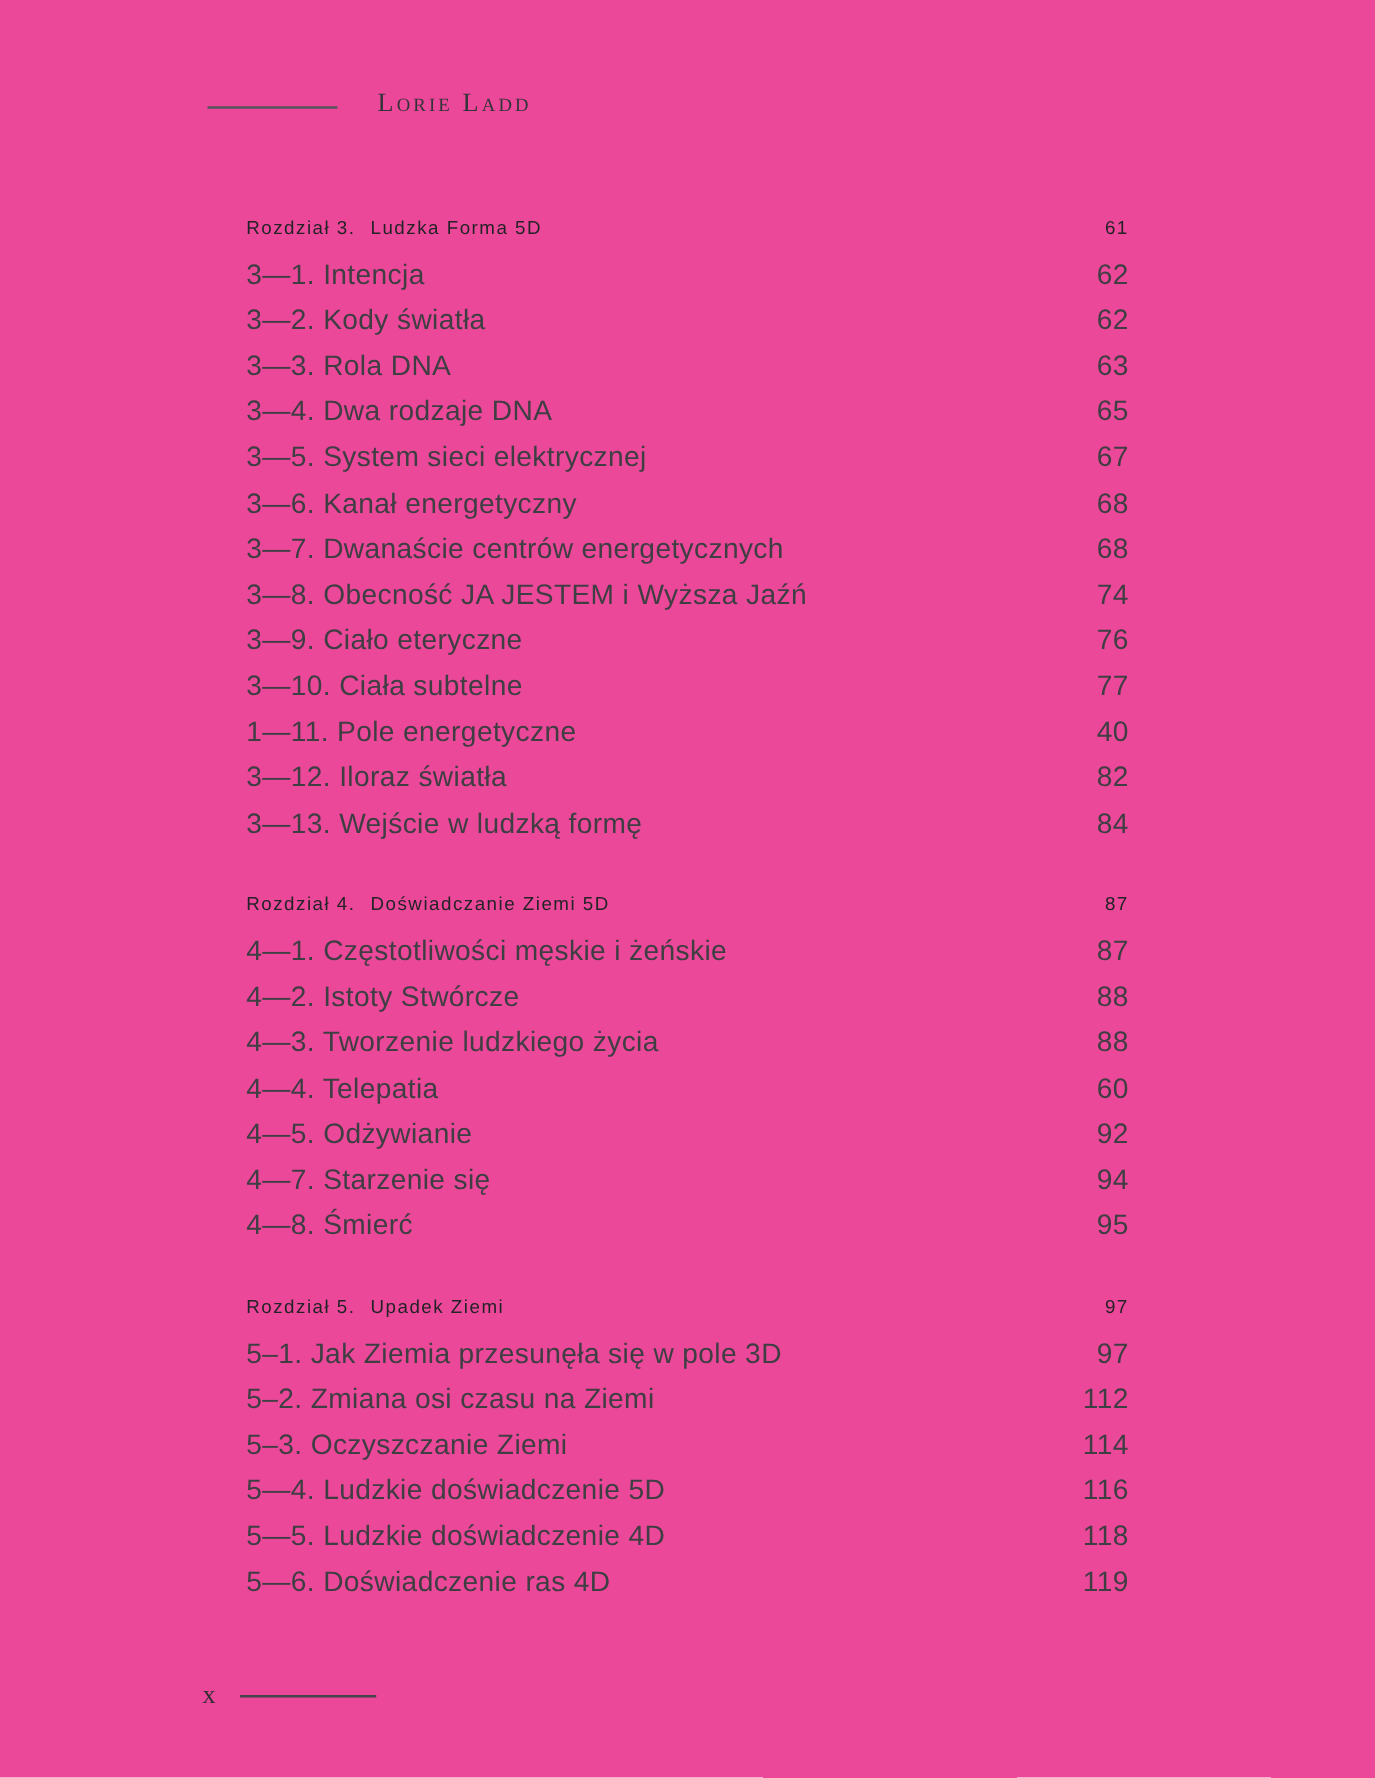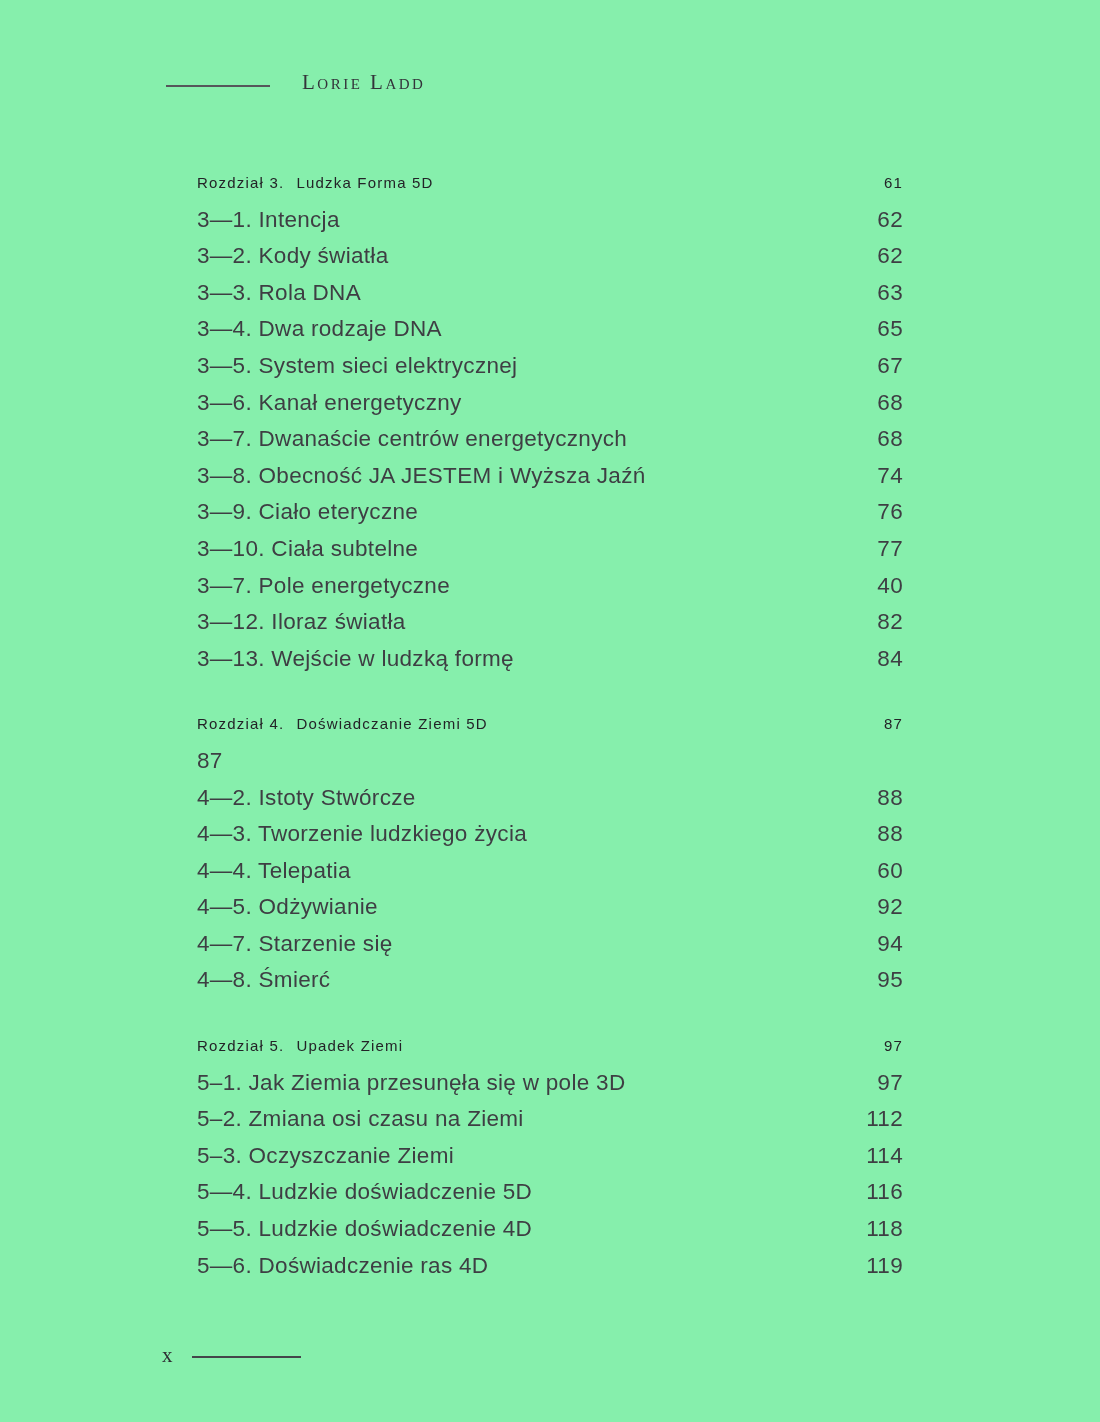--- a/index.html
+++ b/index.html
@@ -4,21 +4,21 @@
 <style>
   html, body {
     margin: 0;
     padding: 0;
     background: #ffffff;
   }
   .page {
     position: relative;
     width: 1100px;
     height: 1422px;
-    background: #86efac;
+    background: #ec4899;
     overflow: hidden;
     font-family: "Liberation Sans", sans-serif;
   }
 
   
   .header-rule {
     position: absolute;
     left: 166px;
     top: 85px;
     width: 104px;
@@ -145,21 +145,21 @@
     <span class="entry-label">3—9. Ciało eteryczne</span>
     <span class="pagenum">76</span>
   </div>
 
   <div class="row entry">
     <span class="entry-label">3—10. Ciała subtelne</span>
     <span class="pagenum">77</span>
   </div>
 
   <div class="row entry">
-    <span class="entry-label">3—7. Pole energetyczne</span>
+    <span class="entry-label">1—11. Pole energetyczne</span>
     <span class="pagenum">40</span>
   </div>
 
   <div class="row entry">
     <span class="entry-label">3—12. Iloraz światła</span>
     <span class="pagenum">82</span>
   </div>
 
   <div class="row entry">
     <span class="entry-label">3—13. Wejście w ludzką formę</span>
@@ -170,20 +170,21 @@
 
   <section class="chapter">
     <div class="row heading">
       <span class="title-wrap">
         <span class="ch-label">Rozdział 4.</span><span class="ch-title">Doświadczanie Ziemi 5D</span>
       </span>
       <span class="pagenum">87</span>
     </div>
     <div class="entries">
   <div class="row entry">
+    <span class="entry-label">4—1. Częstotliwości męskie i żeńskie</span>
     <span class="pagenum">87</span>
   </div>
 
   <div class="row entry">
     <span class="entry-label">4—2. Istoty Stwórcze</span>
     <span class="pagenum">88</span>
   </div>
 
   <div class="row entry">
     <span class="entry-label">4—3. Tworzenie ludzkiego życia</span>

